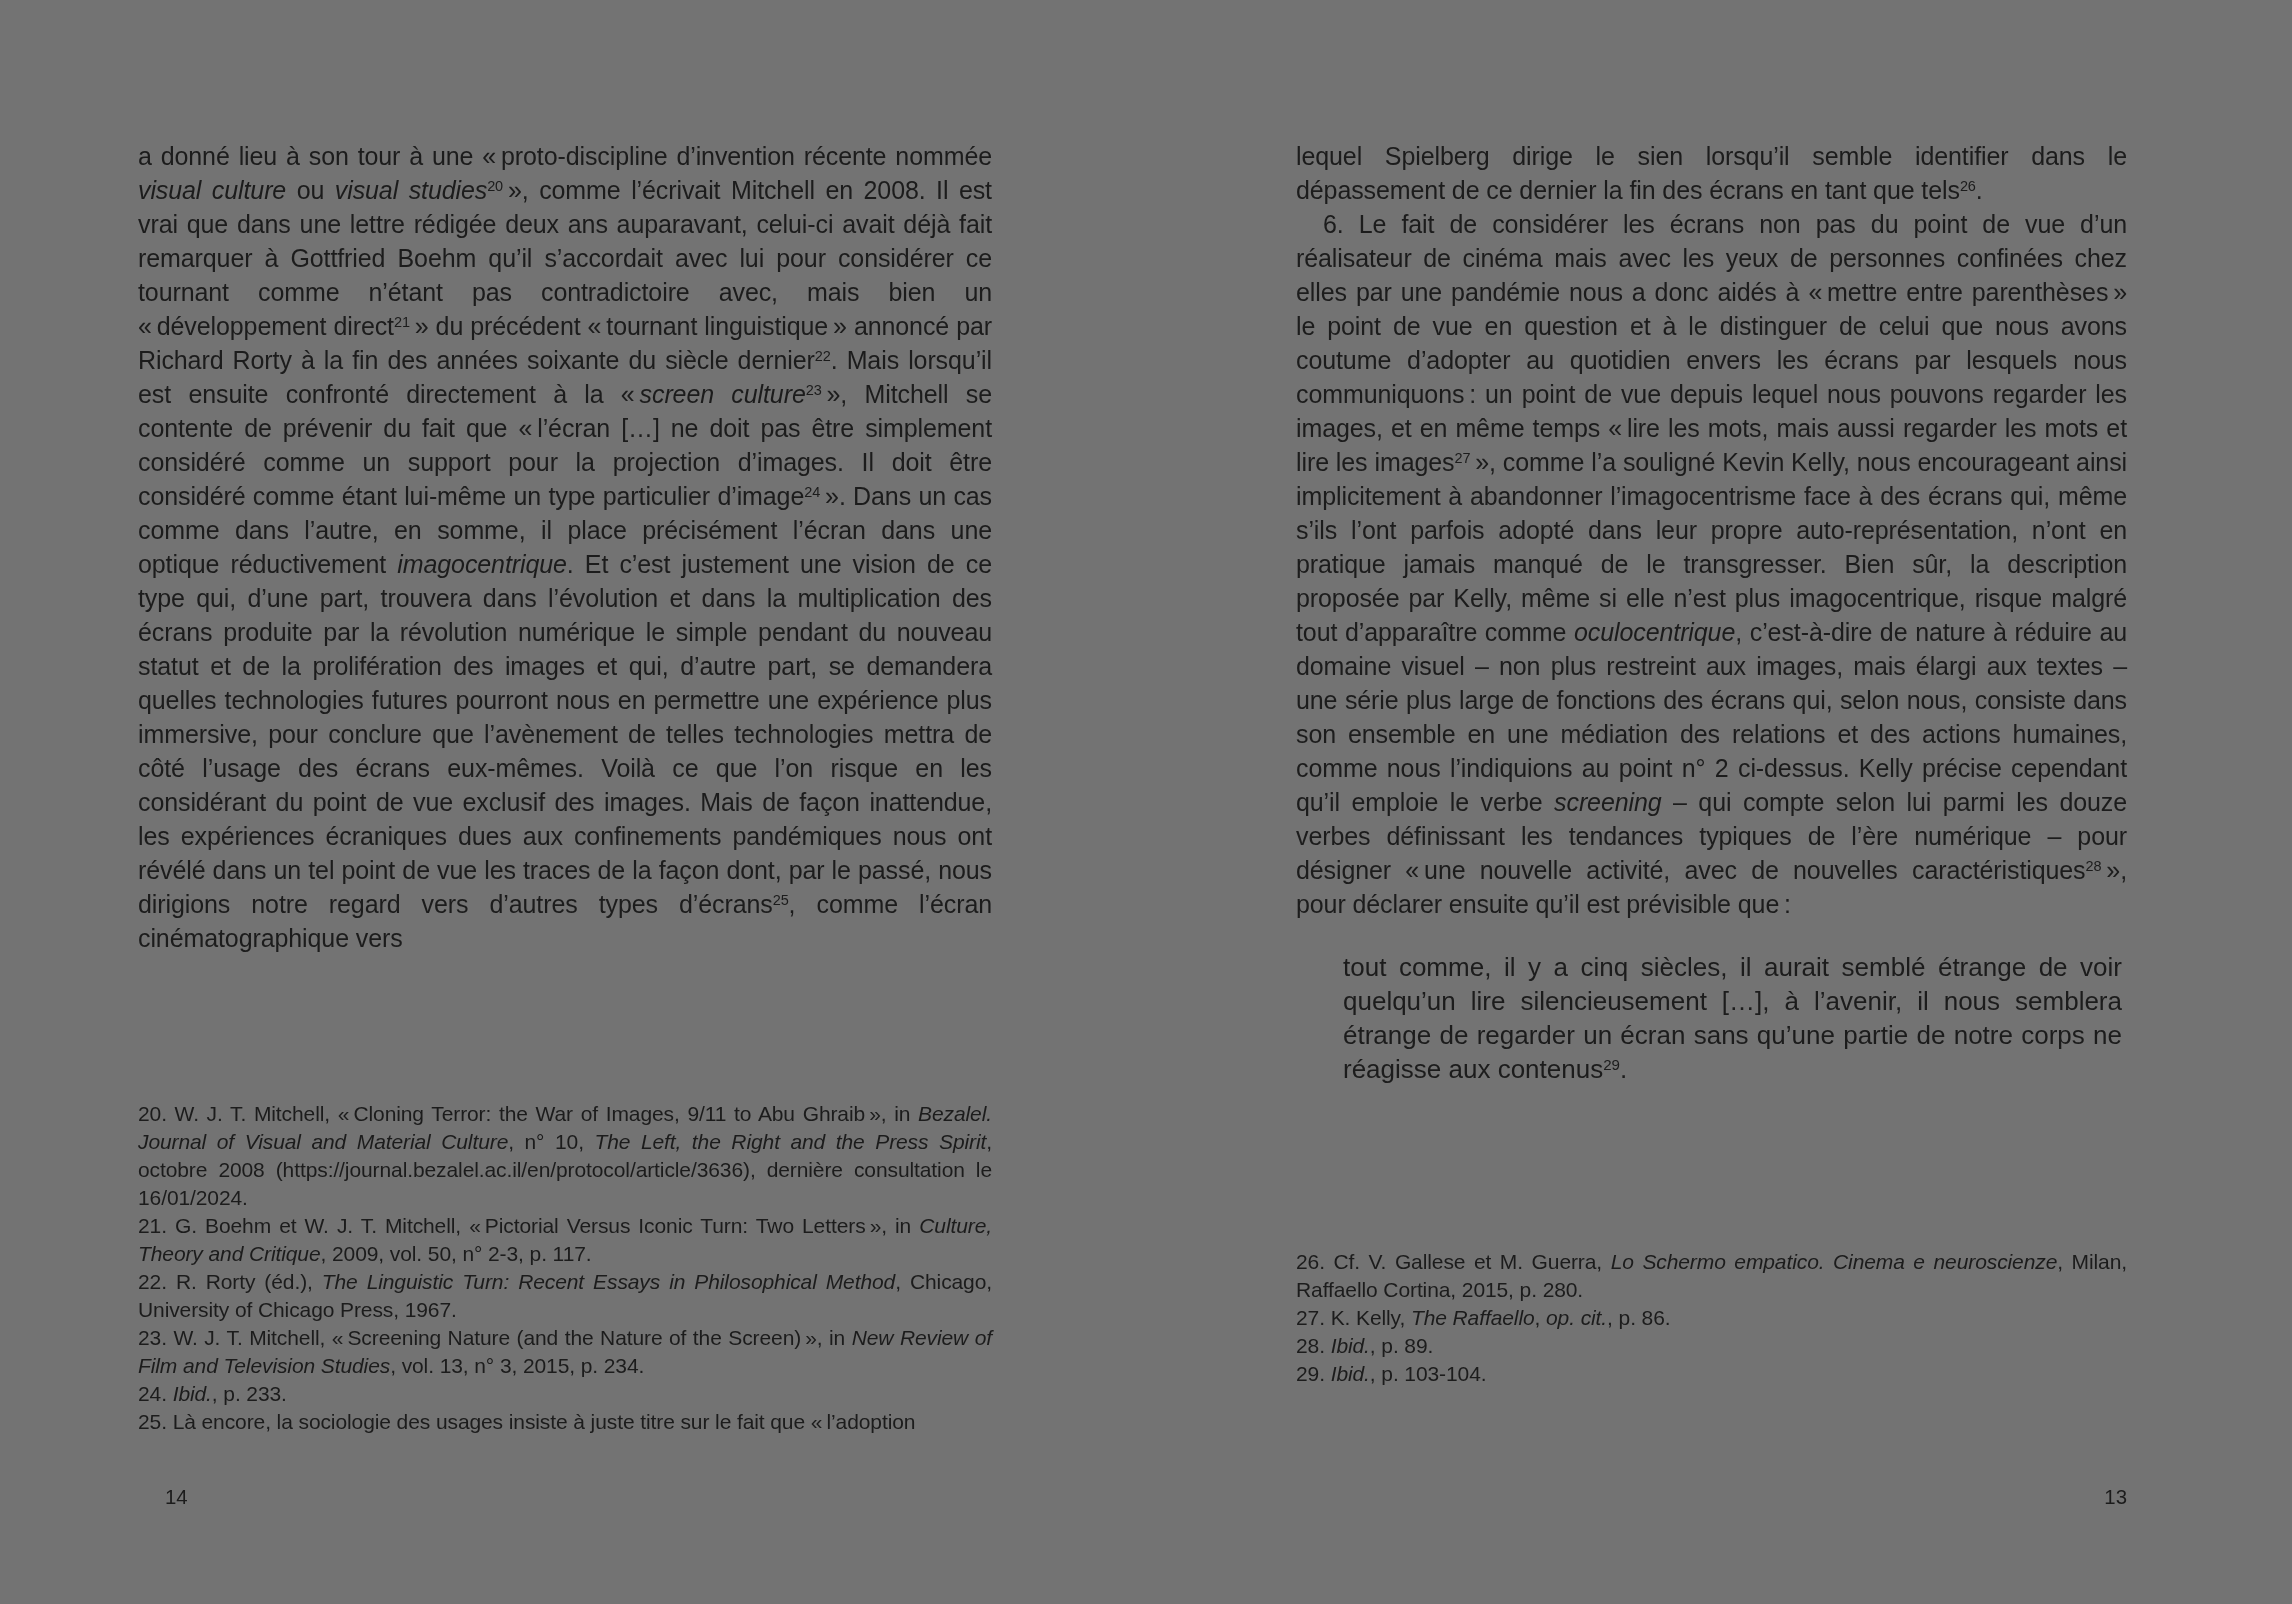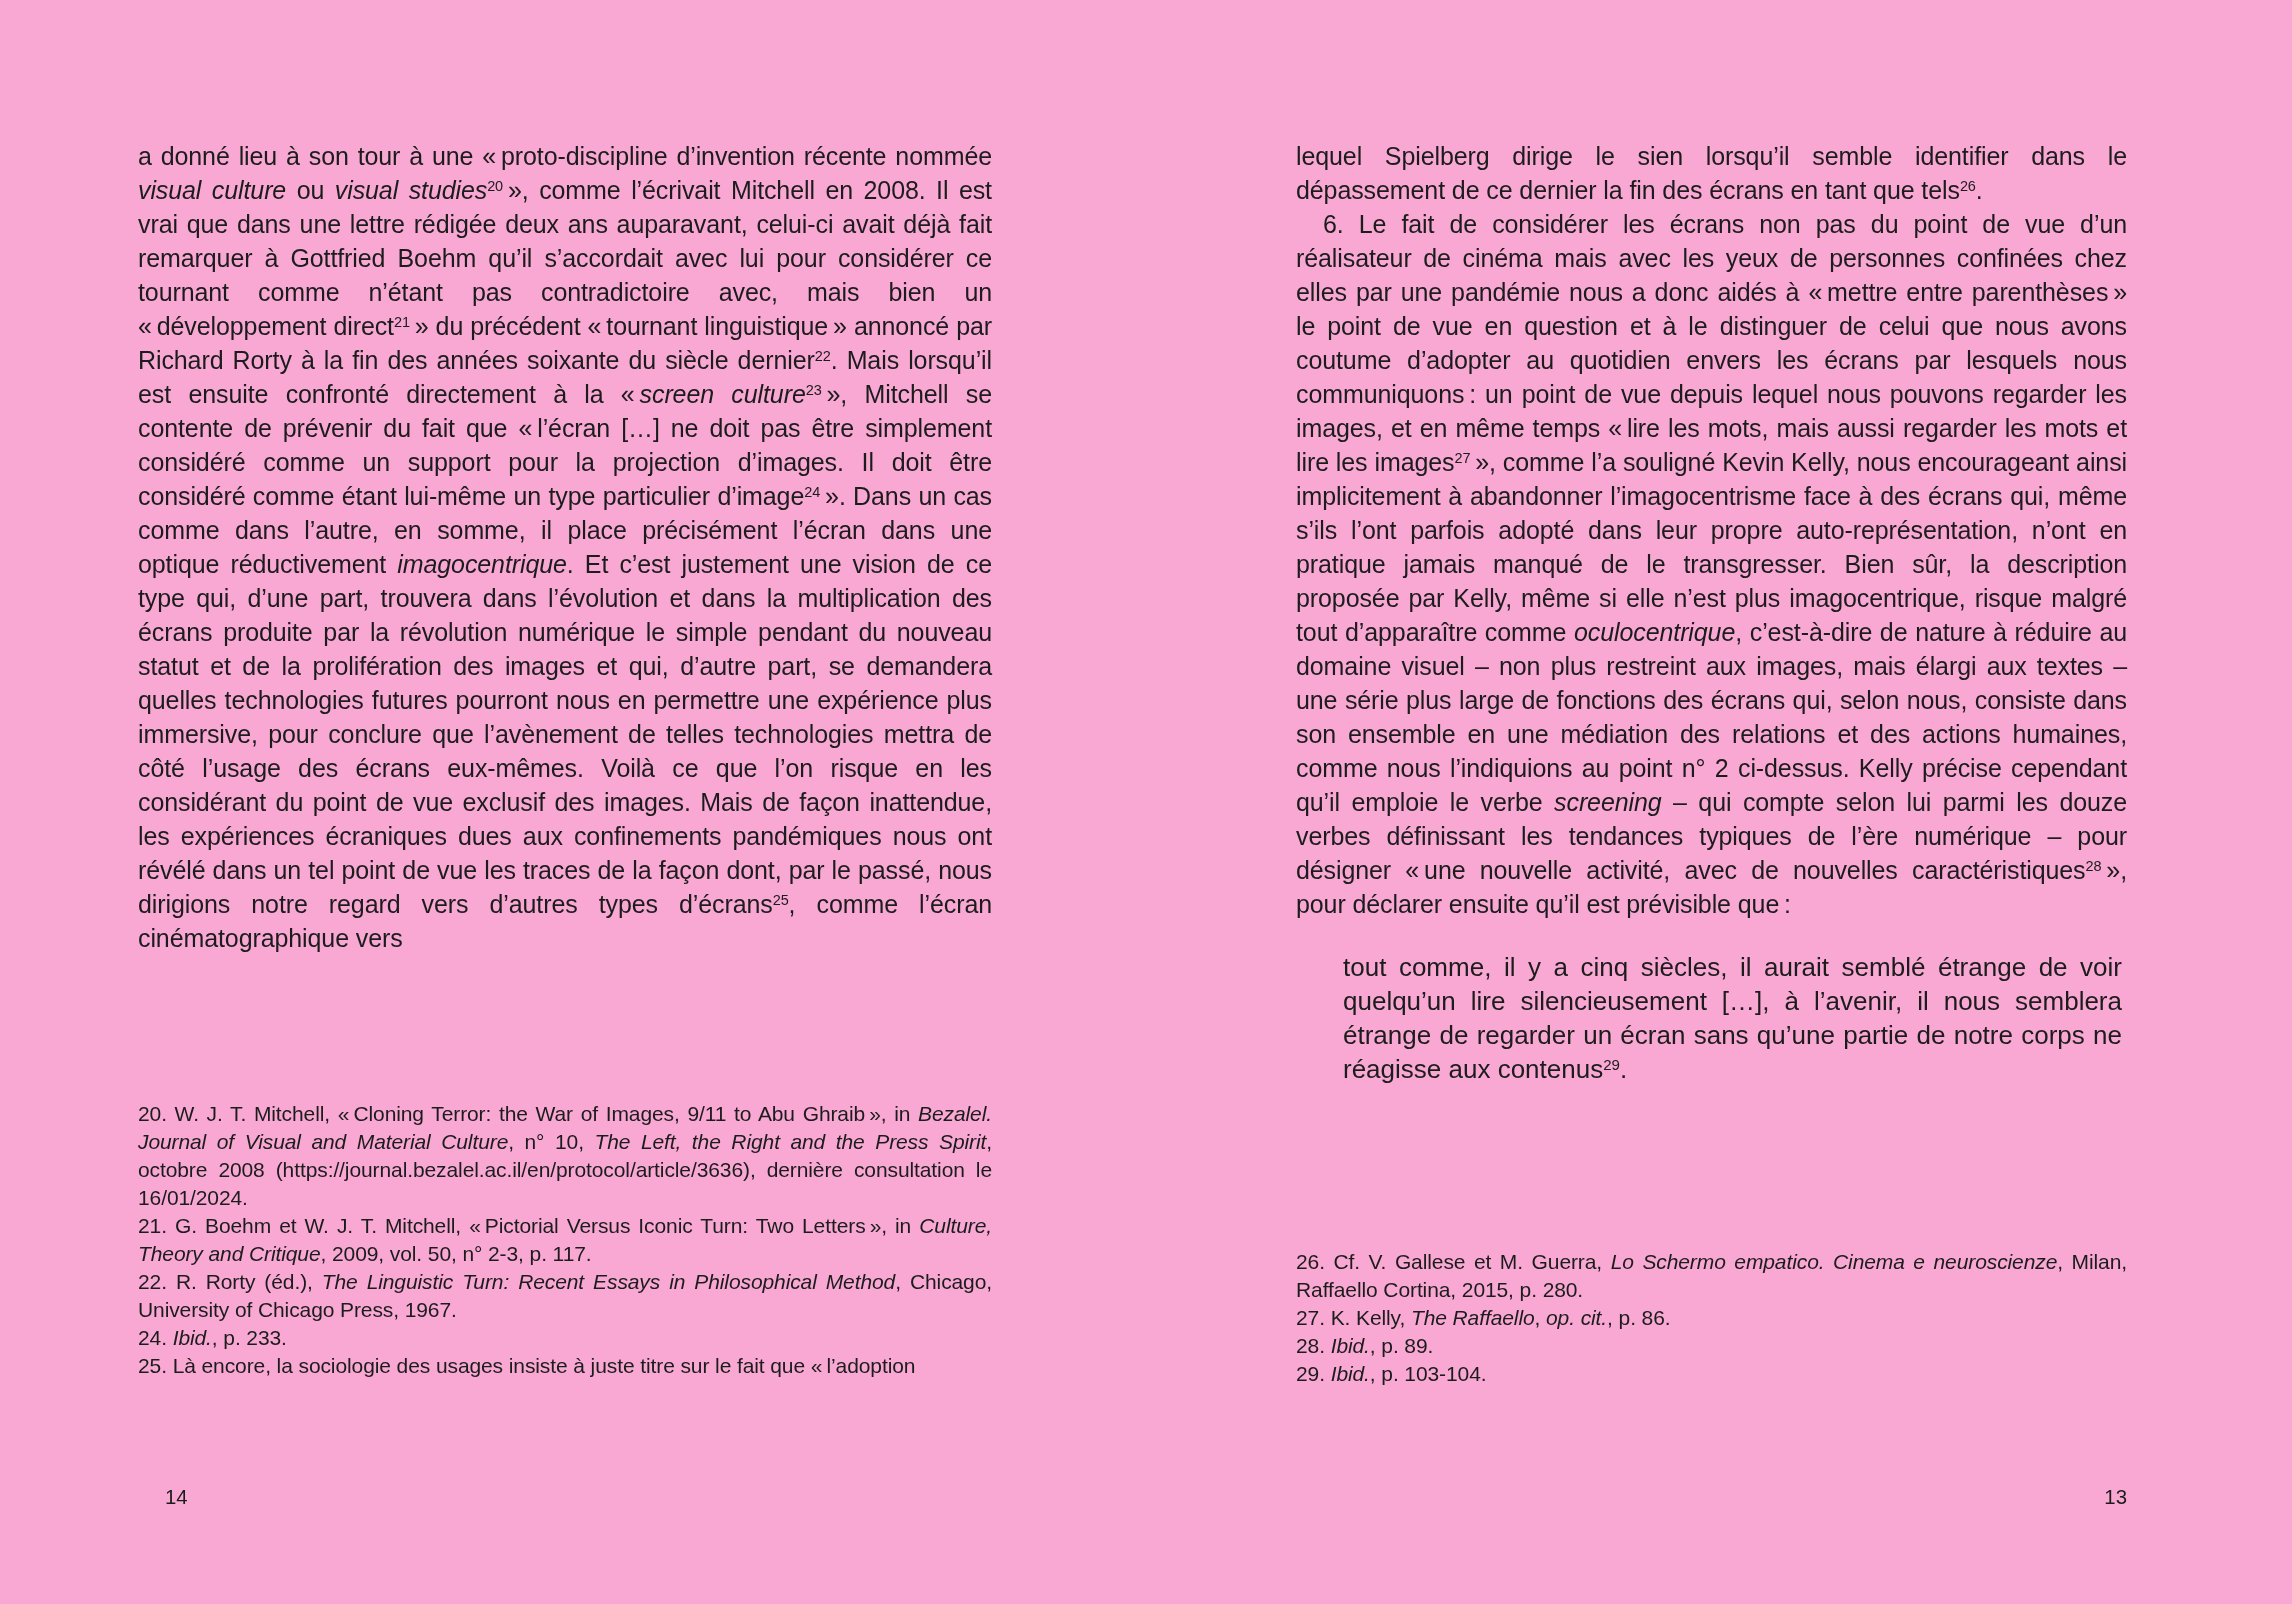--- a/index.html
+++ b/index.html
@@ -9,21 +9,21 @@
   }
   body {
     width: 2292px;
     height: 1604px;
     position: relative;
     overflow: hidden;
     font-family: "Liberation Sans", sans-serif;
     color: #1c1c1c;
     font-weight: 300;
   }
-  .spread { position: absolute; inset: 0; background: #f9a8d4; }
+  .spread { position: absolute; inset: 0; background: #737373; }
 
   
   .body-col {
     position: absolute;
     top: 139px;
   }
   .body-col.left  { left: 138px; width: 854px; }
   .body-col.right { left: 1296px; width: 831px; }
 
   .body-col p {
@@ -88,20 +88,21 @@
 
   <section>
     <div class="body-col left">
       <p>a donné lieu à son tour à une « proto-discipline d’invention récente nommée <i>visual culture</i> ou <i>visual studies</i><sup>20</sup> », comme l’écrivait Mitchell en 2008. Il est vrai que dans une lettre rédigée deux ans auparavant, celui-ci avait déjà fait remarquer à Gottfried Boehm qu’il s’accordait avec lui pour considérer ce tournant comme n’étant pas contradictoire avec, mais bien un « développement direct<sup>21</sup> » du précédent « tournant linguistique » annoncé par Richard Rorty à la fin des années soixante du siècle dernier<sup>22</sup>. Mais lorsqu’il est ensuite confronté directement à la « <i>screen culture</i><sup>23</sup> », Mitchell se contente de prévenir du fait que « l’écran […] ne doit pas être simplement considéré comme un support pour la projection d’images. Il doit être considéré comme étant lui-même un type particulier d’image<sup>24</sup> ». Dans un cas comme dans l’autre, en somme, il place précisément l’écran dans une optique réductivement <i>imagocentrique</i>. Et c’est justement une vision de ce type qui, d’une part, trouvera dans l’évolution et dans la multiplication des écrans produite par la révolution numérique le simple pendant du nouveau statut et de la prolifération des images et qui, d’autre part, se demandera quelles technologies futures pourront nous en permettre une expérience plus immersive, pour conclure que l’avènement de telles technologies mettra de côté l’usage des écrans eux-mêmes. Voilà ce que l’on risque en les considérant du point de vue exclusif des images. Mais de façon inattendue, les expériences écraniques dues aux confinements pandémiques nous ont révélé dans un tel point de vue les traces de la façon dont, par le passé, nous dirigions notre regard vers d’autres types d’écrans<sup>25</sup>, comme l’écran cinématographique vers</p>
     </div>
 
     <div class="footnotes left">
       <p>20. W. J. T. Mitchell, « Cloning Terror: the War of Images, 9/11 to Abu Ghraib », in <i>Bezalel. Journal of Visual and Material Culture</i>, n° 10, <i>The Left, the Right and the Press Spirit</i>, octobre 2008 (https://journal.bezalel.ac.il/en/protocol/article/3636), dernière consultation le 16/01/2024.</p>
       <p>21. G. Boehm et W. J. T. Mitchell, « Pictorial Versus Iconic Turn: Two Letters », in <i>Culture, Theory and Critique</i>, 2009, vol. 50, n° 2-3, p. 117.</p>
       <p>22. R. Rorty (éd.), <i>The Linguistic Turn: Recent Essays in Philosophical Method</i>, Chicago, University of Chicago Press, 1967.</p>
+      <p>23. W. J. T. Mitchell, « Screening Nature (and the Nature of the Screen) », in <i>New Review of Film and Television Studies</i>, vol. 13, n° 3, 2015, p. 234.</p>
       <p>24. <i>Ibid.</i>, p. 233.</p>
       <p>25. Là encore, la sociologie des usages insiste à juste titre sur le fait que « l’adoption</p>
     </div>
 
     <div class="pagenum left">14</div>
   </section>
 
   <section>
     <div class="body-col right">
       <p>lequel Spielberg dirige le sien lorsqu’il semble identifier dans le dépassement de ce dernier la fin des écrans en tant que tels<sup>26</sup>.</p>

